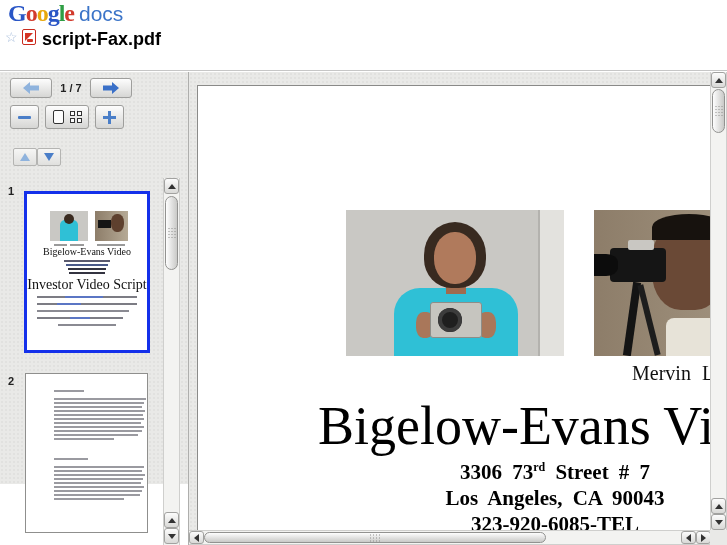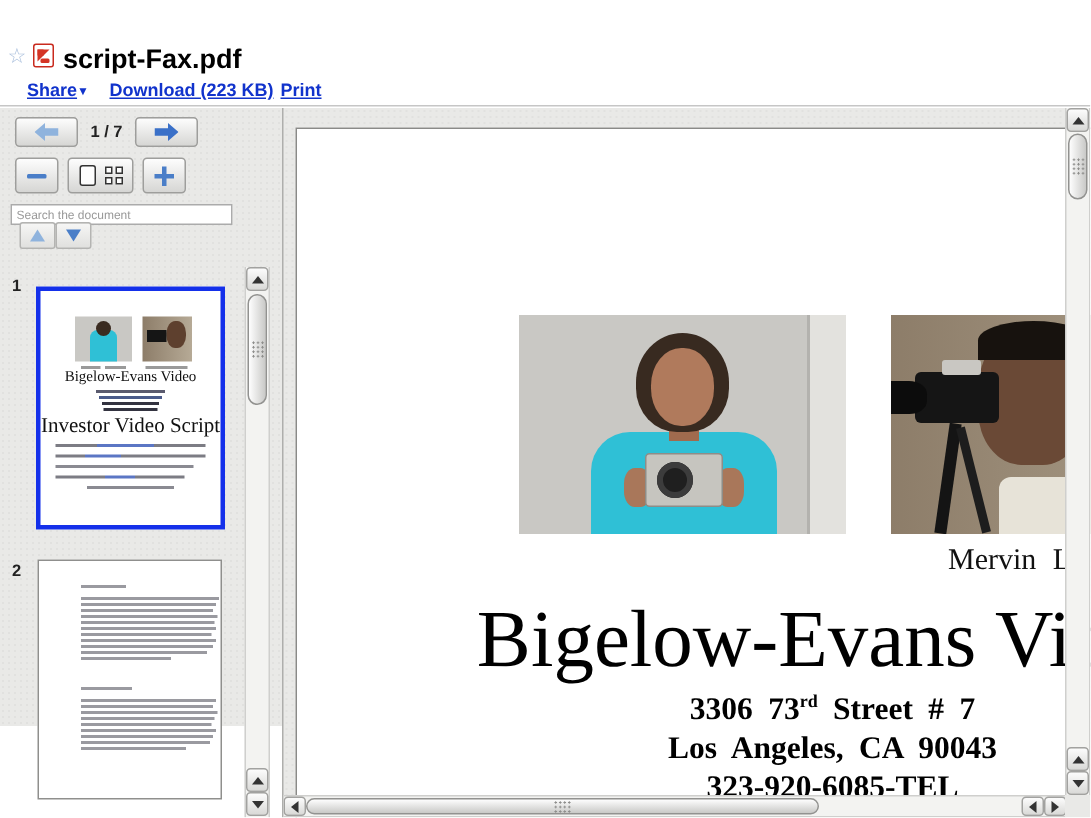--- a/index.html
+++ b/index.html
@@ -109,29 +109,27 @@
   .m-ph2 { background:linear-gradient(90deg,#8d7d69,#b6aa96); }
   .m-ph2 .h { position:absolute; right:4px; top:3px; width:13px; height:18px; background:#5e402e; border-radius:45%; }
   .m-ph2 .c { position:absolute; left:3px; top:9px; width:13px; height:8px; background:#151515; }
 </style>
 </head>
 <body>
 
 <div class="stage">
 
   <div class="header">
+    <div class="logo">
+      <span class="gword"><span style="color: rgb(42, 86, 198);">G</span><span style="color: rgb(210, 59, 45);">o</span><span style="color: rgb(232, 168, 12);">o</span><span style="color: rgb(42, 86, 198);">g</span><span style="color: rgb(47, 158, 68);">l</span><span style="color: rgb(210, 59, 45);">e</span></span><span class="gprod">docs</span>
+    </div>
     <div class="titlerow">
       <span class="star">☆</span>
       <span class="pdficon"></span>
       <span class="filetitle">script-Fax.pdf</span>
-    </div>
-    <div class="linksrow">
-      <span class="hlink" style="left:18px"><span>Share</span><span class="caret">▼</span></span>
-      <span class="hlink" style="left:73px">Download (223 KB)</span>
-      <span class="hlink" style="left:187px">Print</span>
     </div>
   </div>
 
   <div class="panel">
 
     <div class="gbtn" style="left:10px;top:6px;width:42px;height:20px">
       <svg width="16" height="12" viewBox="0 0 16 12">
           <path d="M7 0 L7 3.5 L16 3.5 L16 8.5 L7 8.5 L7 12 L0 6 Z" fill="#8fb3dd"></path>
         </svg>
     </div>
@@ -151,21 +149,20 @@
           <i></i>
           <i></i>
           <i></i>
           <i></i>
         </span>
     </div>
     <div class="gbtn" style="left:95px;top:33px;width:29px;height:24px">
       <span class="plus-glyph"></span>
     </div>
 
-    <input class="searchbox" placeholder="Search the document" style="">
     <div class="gbtn findbtn" style="left:13px;top:76px;width:24px;height:18px">
       <svg width="12" height="10" viewBox="0 0 12 10">
           <path d="M6 1 L11 9 L1 9 Z" fill="#8fb3dd"></path>
         </svg>
     </div>
     <div class="gbtn findbtn" style="left:37px;top:76px;width:24px;height:18px">
       <svg width="12" height="10" viewBox="0 0 12 10">
           <path d="M1 1 L11 1 L6 9 Z" fill="#4a7ec8"></path>
         </svg>
     </div>

